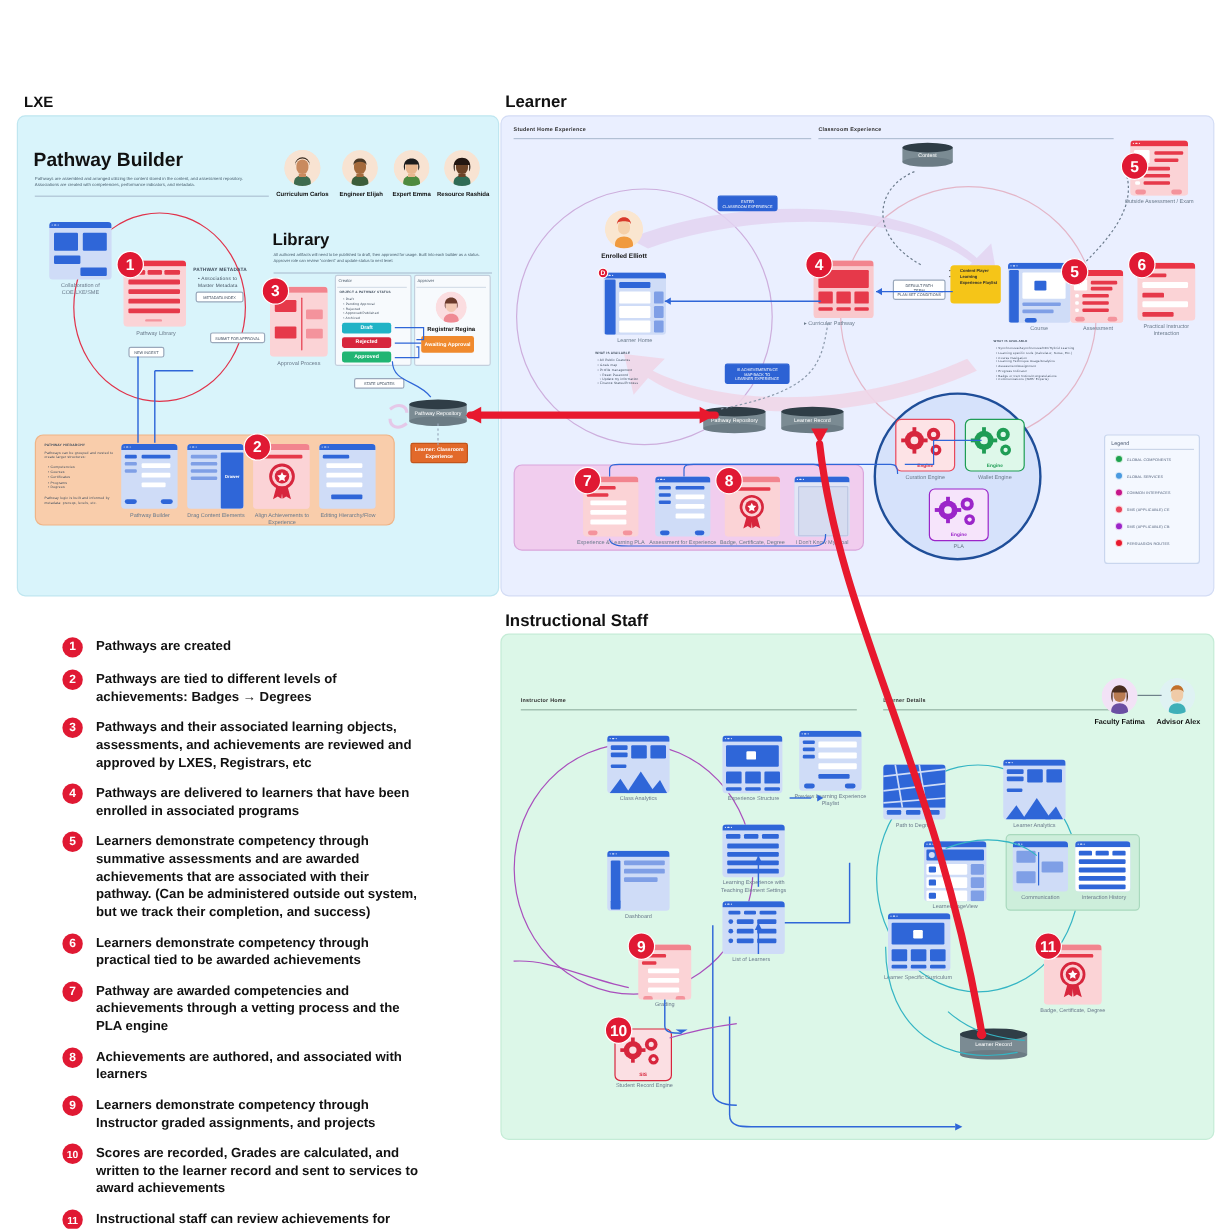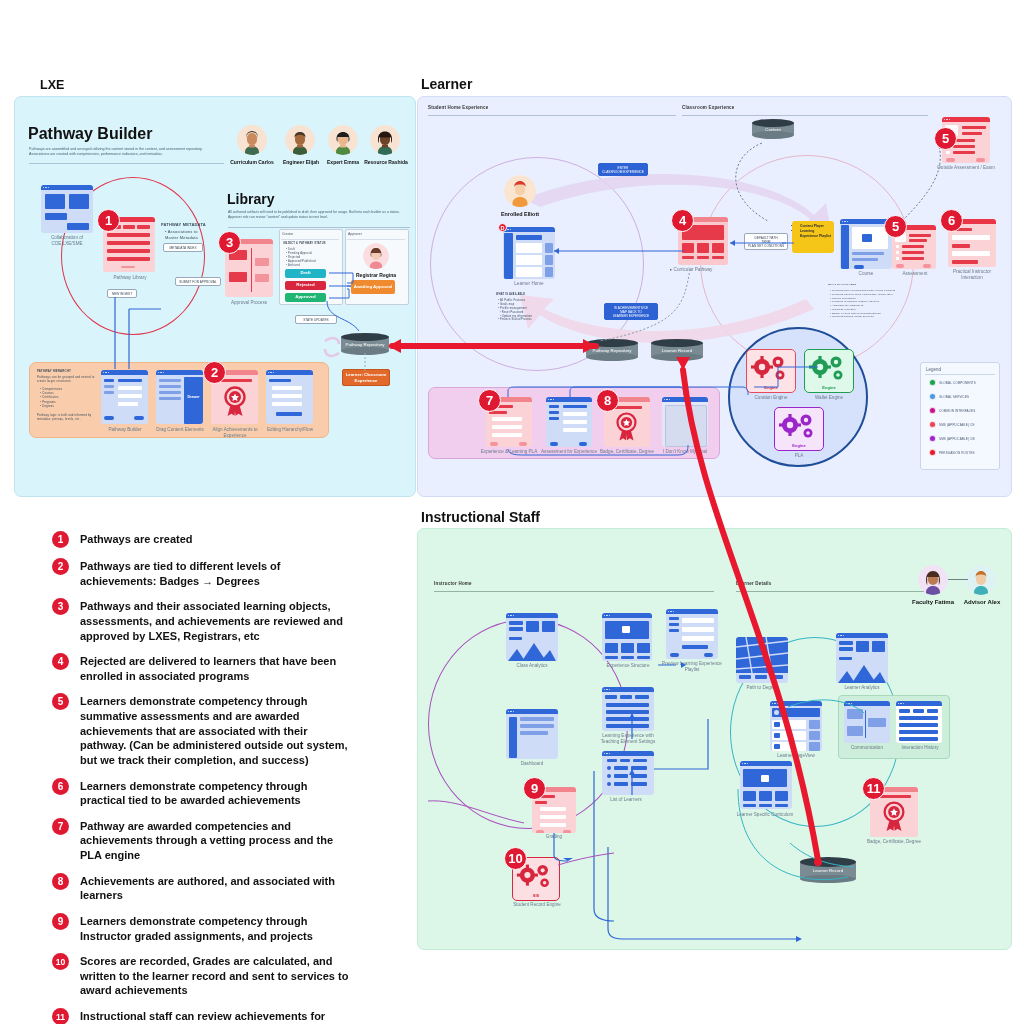--- a/index.html
+++ b/index.html
@@ -136,21 +136,21 @@
 
   .ribbon{position:absolute;}
   svg{display:block;overflow:visible;}
 </style>
 </head>
 <body>
 
 <div class="page">
 
 
-  <div class="lane-label" style="left:40px;top:78px;text-align:right;">LXE</div>
+  <div class="lane-label" style="left:20px;top:78px;text-align:right;">LXE</div>
   <div class="lane-label" style="left:421px;top:76px;font-size:14px;">Learner</div>
   <div class="lane-label" style="left:421px;top:509px;font-size:14px;">Instructional Staff</div>
 
   <div class="lane" id="lane-lxe">
 
     <div class="sect-title" style="left:13px;top:28px;font-size:16px;">Pathway Builder</div>
     <div class="sect-desc" style="left:14px;top:50px;width:182px;font-size:3.6px;">Pathways are assembled and arranged utilizing the content stored in the content, and assessment repository. Associations are created with competencies,  performance indicators, and metadata.</div>
     <div class="rule" style="left:14px;top:66px;width:195px;"></div>
 
     <div class="avatar" style="left:222px;top:28px;width:30px;height:30px;background:#f7e0cf;">
@@ -1122,21 +1122,21 @@
     <div class="step">
       <div class="num">2</div>
       <div class="txt">Pathways are tied to different levels of achievements: Badges → Degrees</div>
     </div>
     <div class="step">
       <div class="num">3</div>
       <div class="txt">Pathways and their associated learning objects, assessments, and achievements are reviewed and approved by LXES,  Registrars, etc</div>
     </div>
     <div class="step">
       <div class="num">4</div>
-      <div class="txt">Rejected are delivered to learners that have been enrolled in associated programs</div>
+      <div class="txt">Pathways are delivered to learners that have been enrolled in associated programs</div>
     </div>
     <div class="step">
       <div class="num">5</div>
       <div class="txt">Learners demonstrate competency through summative assessments and are awarded achievements that are associated with their pathway. (Can be administered outside out system, but we track their completion, and success)</div>
     </div>
     <div class="step">
       <div class="num">6</div>
       <div class="txt">Learners demonstrate competency through practical tied to be awarded achievements</div>
     </div>
     <div class="step">

